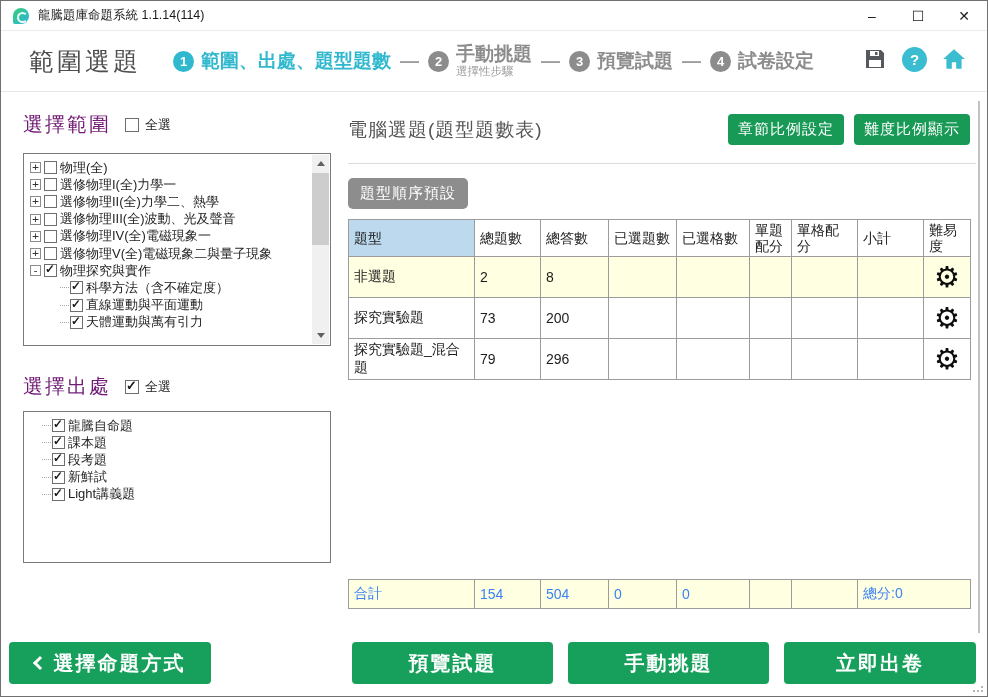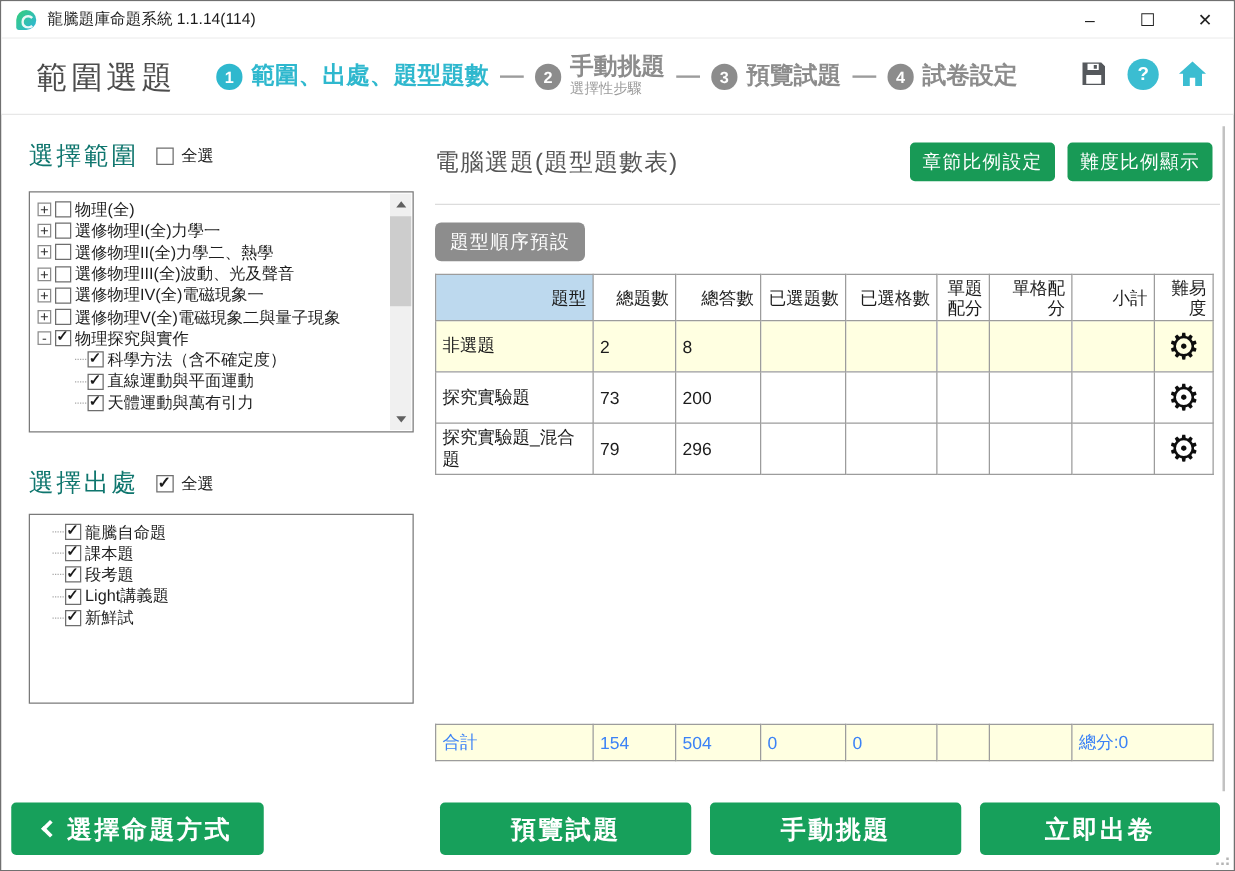--- a/index.html
+++ b/index.html
@@ -34,21 +34,21 @@
   .step-sub { font-size:11.5px; color:#9c9c9c; }
   .step-dash { color:#9c9c9c; font-size:19px; font-weight:bold; margin:0 9px; }
   .hdr-icons { position:absolute; right:20px; top:15px; display:flex; align-items:center; gap:14px; }
   .icon-btn { width:26px; height:26px; display:flex; align-items:center; justify-content:center; cursor:pointer; }
   .help-circle { width:25px; height:25px; border-radius:50%; background:#3bbdd1; color:#fff;
                  font-size:15px; font-weight:bold; display:flex; align-items:center; justify-content:center; }
   .hdr-divider { position:absolute; top:90px; left:0; right:0; height:1px; background:#e7e7e7; }
 
   
   .section-head { position:absolute; display:flex; align-items:center; }
-  .section-title { font-size:20px; color:#0f766e; letter-spacing:2px; }
+  .section-title { font-size:20px; color:#701a75; letter-spacing:2px; }
   .cbx { width:14px; height:14px; border:1px solid #6e6e6e; background:#fff; position:relative;
          display:inline-block; flex:0 0 auto; }
   .cbx.on::after { content:"✓"; position:absolute; left:0px; top:-3px; font-size:13px; font-weight:bold; color:#1a1a1a; }
   .cbx-label { font-size:13px; color:#222; margin-left:6px; }
   .listbox { position:absolute; left:22px; width:308px; background:#fff; border:1px solid #7a7a7a; overflow:hidden; }
   .tree { padding:5px 2px 2px 6px; position:relative; }
   .titem { display:flex; align-items:center; height:17.2px; cursor:default; }
   .titem .dots { width:9px; border-top:1px dotted #a8a8a8; margin-right:1px; flex:0 0 auto; }
   .titem.lv1 { padding-left:30px; }
   .expander { width:11px; height:11px; border:1px solid #8c8c8c; background:#fff; color:#333;
@@ -73,21 +73,21 @@
   .green-sm { margin-left:auto; background:#189a56; color:#fff; border:none; border-radius:4px;
               font-size:15px; padding:6px 10px; cursor:pointer; letter-spacing:1px; }
   .green-sm + .green-sm { margin-left:10px; }
   .r-divider { position:absolute; left:347px; top:162px; width:628px; height:1px; background:#dcdcdc; }
   .preset-btn { position:absolute; left:347px; top:177px; background:#8d8d8d; color:#fff; border:none;
               border-radius:5px; font-size:15px; padding:6px 12px; letter-spacing:1px; cursor:pointer;text-align:center; }
 
   table.qtable { position:absolute; left:347px; top:218px; width:622px; border-collapse:collapse; table-layout:fixed; }
   .qtable th, .qtable td { border:1px solid #9c9c9c; font-weight:normal; text-align:left;
               padding:2px 5px; font-size:14px; color:#1c1c1c; overflow:hidden; }
-  .qtable thead th { height:36px; background:#fff; line-height:1.15;text-align:right; }
+  .qtable thead th { height:36px; background:#fff; line-height:1.15; }
   .qtable thead th.first { background:#bdd9ee; }
   .qtable tbody td { height:41px; background:#fff; }
   .qtable tr.hl td { background:#ffffe1; }
   .gear-cell { text-align:center !important; padding:0 !important; }
   .gear { font-size:29px; line-height:1; color:#0d0d0d; cursor:pointer;
           font-family:"DejaVu Sans", sans-serif; }
 
   table.totals { position:absolute; left:347px; top:578px; width:622px; border-collapse:collapse; table-layout:fixed; }
   .totals td { border:1px solid #9c9c9c; background:#ffffe1; height:29px; font-size:14px;
                color:#3b82f6; padding:2px 5px; }
@@ -261,26 +261,26 @@
         <span class="tlabel">課本題</span>
       </div>
       <div class="titem" style="padding-left:12px;">
         <span class="dots"></span>
         <span class="cbx on"></span>
         <span class="tlabel">段考題</span>
       </div>
       <div class="titem" style="padding-left:12px;">
         <span class="dots"></span>
         <span class="cbx on"></span>
+        <span class="tlabel">新鮮試</span>
+      </div>
+      <div class="titem" style="padding-left:12px;">
+        <span class="dots"></span>
+        <span class="cbx on"></span>
         <span class="tlabel">Light講義題</span>
-      </div>
-      <div class="titem" style="padding-left:12px;">
-        <span class="dots"></span>
-        <span class="cbx on"></span>
-        <span class="tlabel">新鮮試</span>
       </div>
     </div>
   </div>
 
   <div class="panel-head">
     <span class="panel-title">電腦選題(題型題數表)</span>
     <button class="green-sm">章節比例設定</button>
     <button class="green-sm">難度比例顯示</button>
   </div>
   <div class="r-divider"></div>

